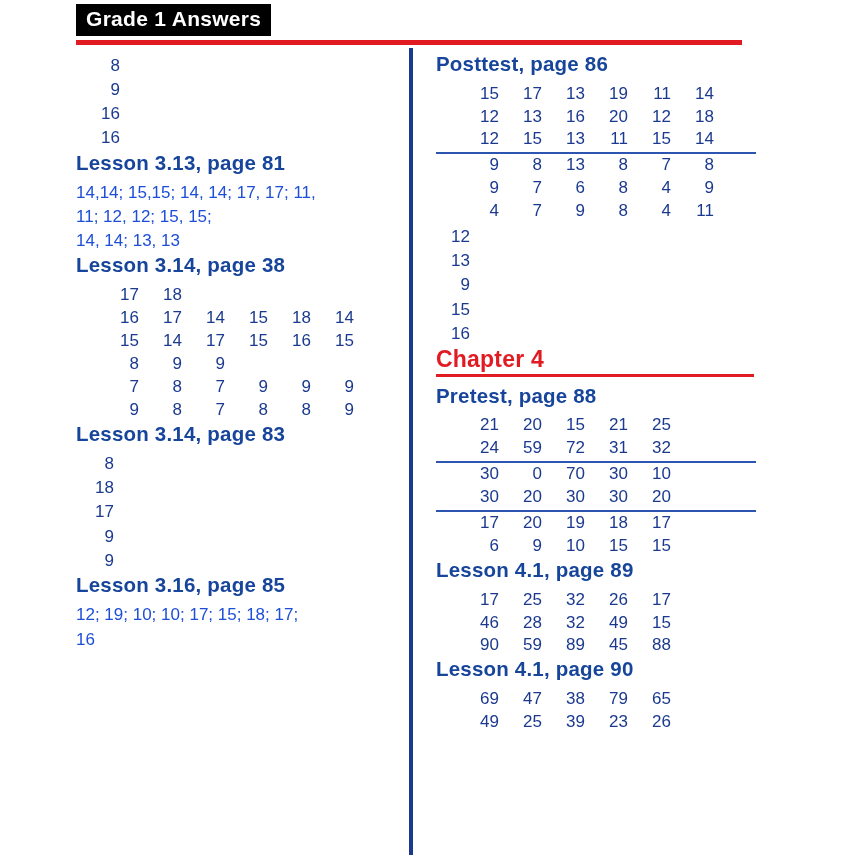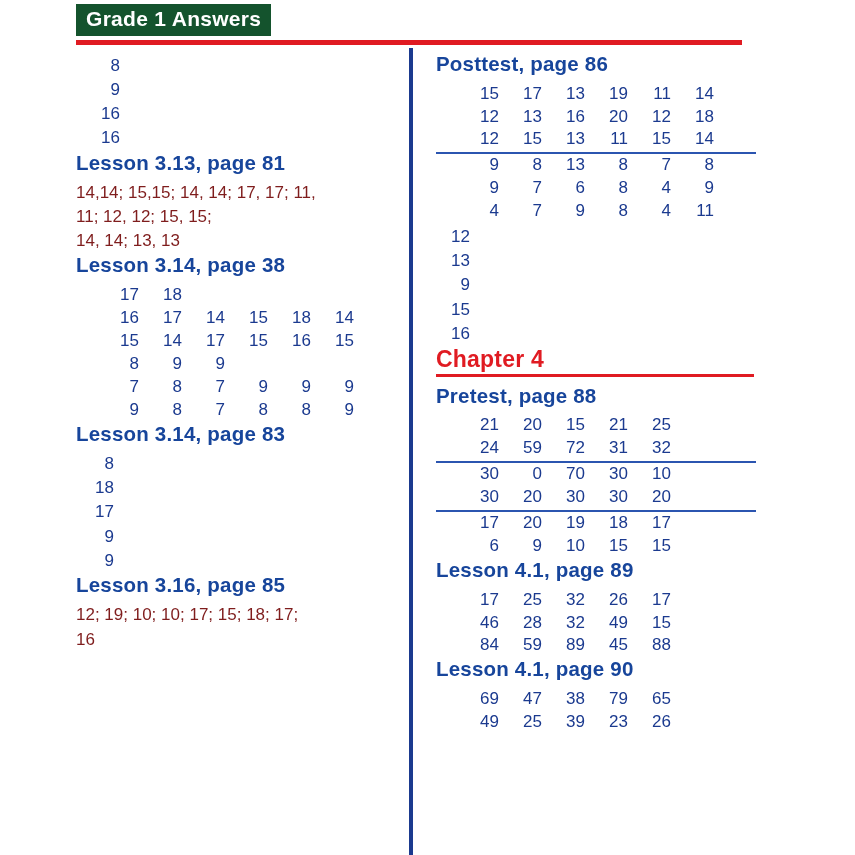--- a/index.html
+++ b/index.html
@@ -26,21 +26,21 @@
     position: absolute;
     top: 0;
     left: 0;
     width: 855px;
     height: 46px;
   }
   .header-title {
     position: absolute;
     left: 76px;
     top: 4px;
-    background: #14532d;
+    background: #000000;
     color: #ffffff;
     font-size: 21px;
     font-weight: bold;
     letter-spacing: 0.3px;
     padding: 3px 10px 5px 10px;
     white-space: nowrap;
   }
   .header-rule {
     position: absolute;
     left: 76px;
@@ -107,21 +107,21 @@
 
   .rule-under {
     border-bottom: 2px solid #2b55b0;
     padding-bottom: 1px;
   }
 
   
   .flow {
     font-size: 17px;
     line-height: 1.42;
-    color: #7f1d1d;
+    color: #1d4ed8;
     margin: 3px 0 0 0;
     white-space: pre-line;
   }
   
   .stack {
     font-size: 17px;
     line-height: 1.42;
     color: #1b3a8f;
     margin: 2px 0 0 0;
   }
@@ -202,21 +202,21 @@
         <div class="grid-row indent-2 rule-under"><span class="cell">24</span><span class="cell">59</span><span class="cell">72</span><span class="cell">31</span><span class="cell">32</span></div>
         <div class="grid-row indent-2"><span class="cell">30</span><span class="cell">0</span><span class="cell">70</span><span class="cell">30</span><span class="cell">10</span></div>
         <div class="grid-row indent-2 rule-under"><span class="cell">30</span><span class="cell">20</span><span class="cell">30</span><span class="cell">30</span><span class="cell">20</span></div>
         <div class="grid-row indent-2"><span class="cell">17</span><span class="cell">20</span><span class="cell">19</span><span class="cell">18</span><span class="cell">17</span></div>
         <div class="grid-row indent-2"><span class="cell">6</span><span class="cell">9</span><span class="cell">10</span><span class="cell">15</span><span class="cell">15</span></div>
       </div>
       <div class="heading block tight">Lesson 4.1, page 89</div>
       <div class="grid block w-mid">
         <div class="grid-row indent-2"><span class="cell">17</span><span class="cell">25</span><span class="cell">32</span><span class="cell">26</span><span class="cell">17</span></div>
         <div class="grid-row indent-2"><span class="cell">46</span><span class="cell">28</span><span class="cell">32</span><span class="cell">49</span><span class="cell">15</span></div>
-        <div class="grid-row indent-2"><span class="cell">84</span><span class="cell">59</span><span class="cell">89</span><span class="cell">45</span><span class="cell">88</span></div>
+        <div class="grid-row indent-2"><span class="cell">90</span><span class="cell">59</span><span class="cell">89</span><span class="cell">45</span><span class="cell">88</span></div>
       </div>
       <div class="heading block tight">Lesson 4.1, page 90</div>
       <div class="grid block w-mid">
         <div class="grid-row indent-2"><span class="cell">69</span><span class="cell">47</span><span class="cell">38</span><span class="cell">79</span><span class="cell">65</span></div>
         <div class="grid-row indent-2"><span class="cell">49</span><span class="cell">25</span><span class="cell">39</span><span class="cell">23</span><span class="cell">26</span></div>
       </div>
     </div>
 
 </div>
 

